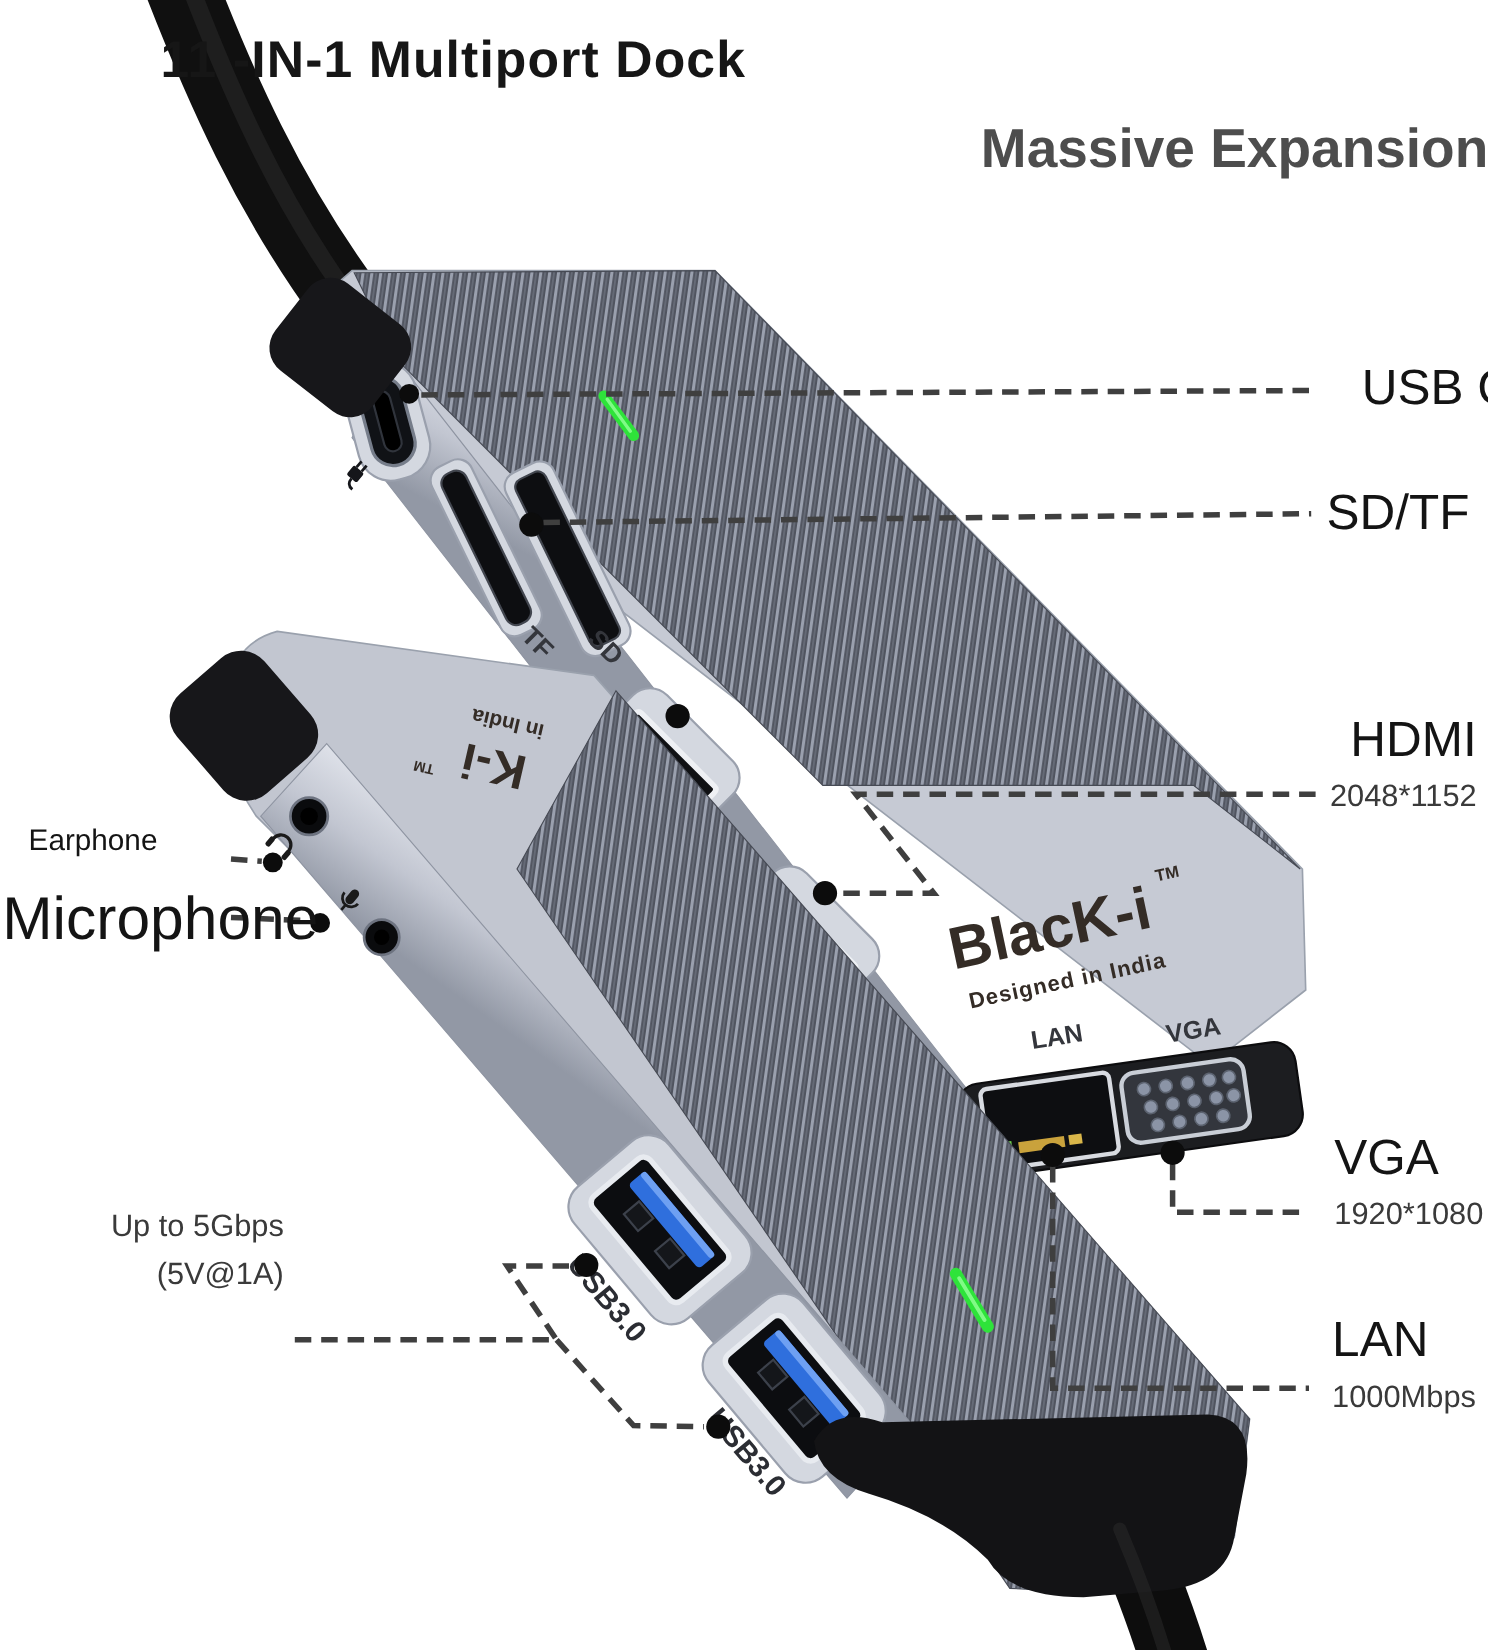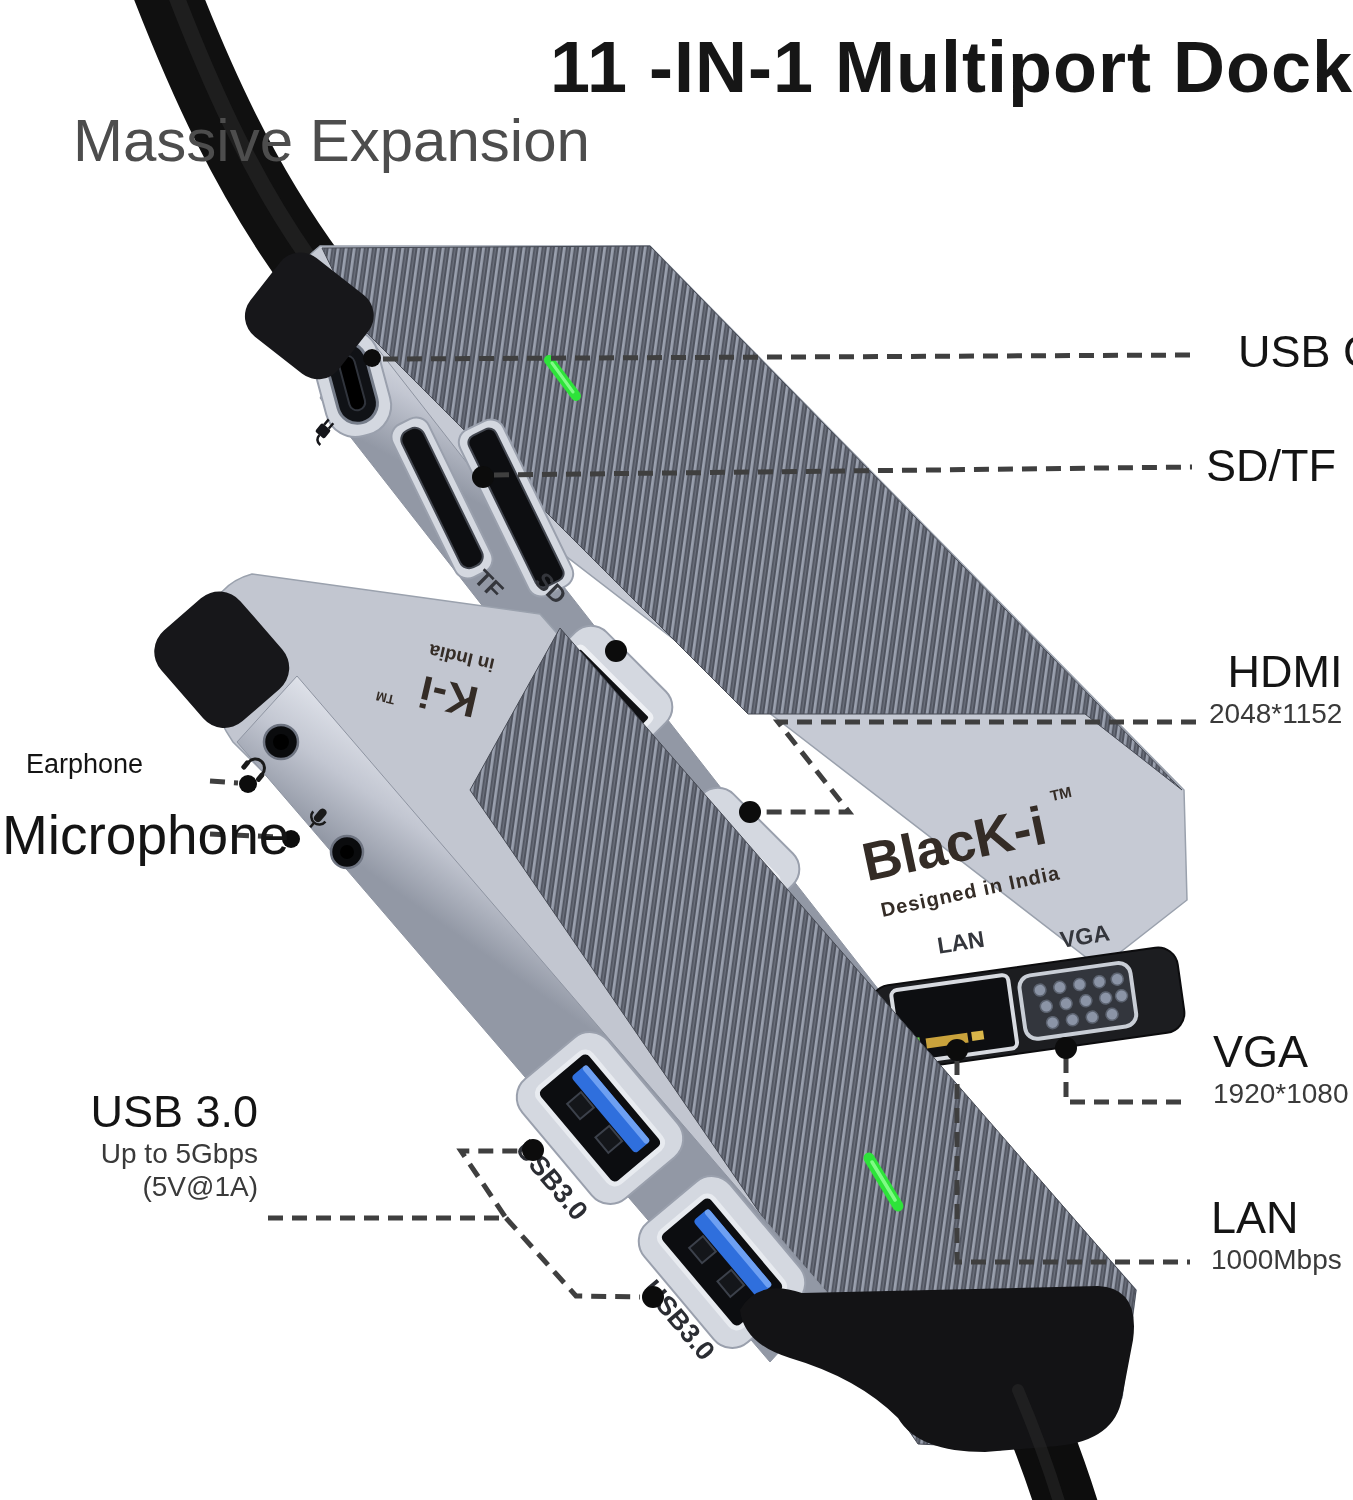--- a/index.html
+++ b/index.html
@@ -1,24 +1,24 @@
 <!DOCTYPE html>
 <html><head>
 <meta charset="utf-8">
 <style>
   html,body{margin:0;padding:0;background:#ffffff;}
   body{width:1353px;height:1500px;position:relative;overflow:hidden;
        font-family:"Liberation Sans",sans-serif;}
   .stage{position:absolute;left:0;top:0;width:1353px;height:1500px;}
-  .ttl{position:absolute;left:146px;right:0;top:26px;text-align:right;
-       font-size:72px;font-weight:bold;color:#161616;letter-spacing:1px;white-space:nowrap;}
-  .sub{position:absolute;left:73px;right:0;top:106px;text-align:left;
-       font-size:60px;color:#4d4d4d;white-space:nowrap;}
+  .ttl{position:absolute;left:146px;right:0;top:26px;text-align:left;
+       font-size:47px;font-weight:bold;color:#161616;letter-spacing:1px;white-space:nowrap;}
+  .sub{position:absolute;left:73px;right:0;top:106px;text-align:right;
+       font-size:50px;color:#4d4d4d;white-space:nowrap;font-weight:bold;}
   .co{position:absolute;color:#141414;font-size:45px;line-height:1.08;white-space:nowrap;}
-  .co-det{font-size:28px;color:#3a3a3a;margin-top:1px;line-height:1.15;}
+  .co-det{font-size:28px;color:#3a3a3a;margin-top:11px;line-height:1.15;}
   #co-usbc{left:1206px;top:328px;margin-left:32px;}
   #co-sdtf{left:1206px;top:442px;text-align:center;}
   #co-hdmi{left:1209px;top:648px;text-align:right;}
   #co-vga{left:1213px;top:1028px;}
   #co-lan{left:1211px;top:1194px;}
   #co-ear{left:26px;top:750px;font-size:27px;}
   #co-mic{left:2px;top:806px;font-size:55px;}
   #co-usb3{left:36px;top:1088px;width:222px;text-align:right;}
   svg text{font-family:"Liberation Sans",sans-serif;}
 </style>
@@ -247,16 +247,15 @@
   <div>LAN</div>
   <div class="co-det">1000Mbps</div>
 </div>
 <div class="co" id="co-ear">
   <div>Earphone</div>
 </div>
 <div class="co" id="co-mic">
   <div>Microphone</div>
 </div>
 <div class="co" id="co-usb3">
-  <div>USB 3.0</div>
   <div class="co-det">Up to 5Gbps</div>
   <div class="co-det">(5V@1A)</div>
 </div>
 
 </body></html>

